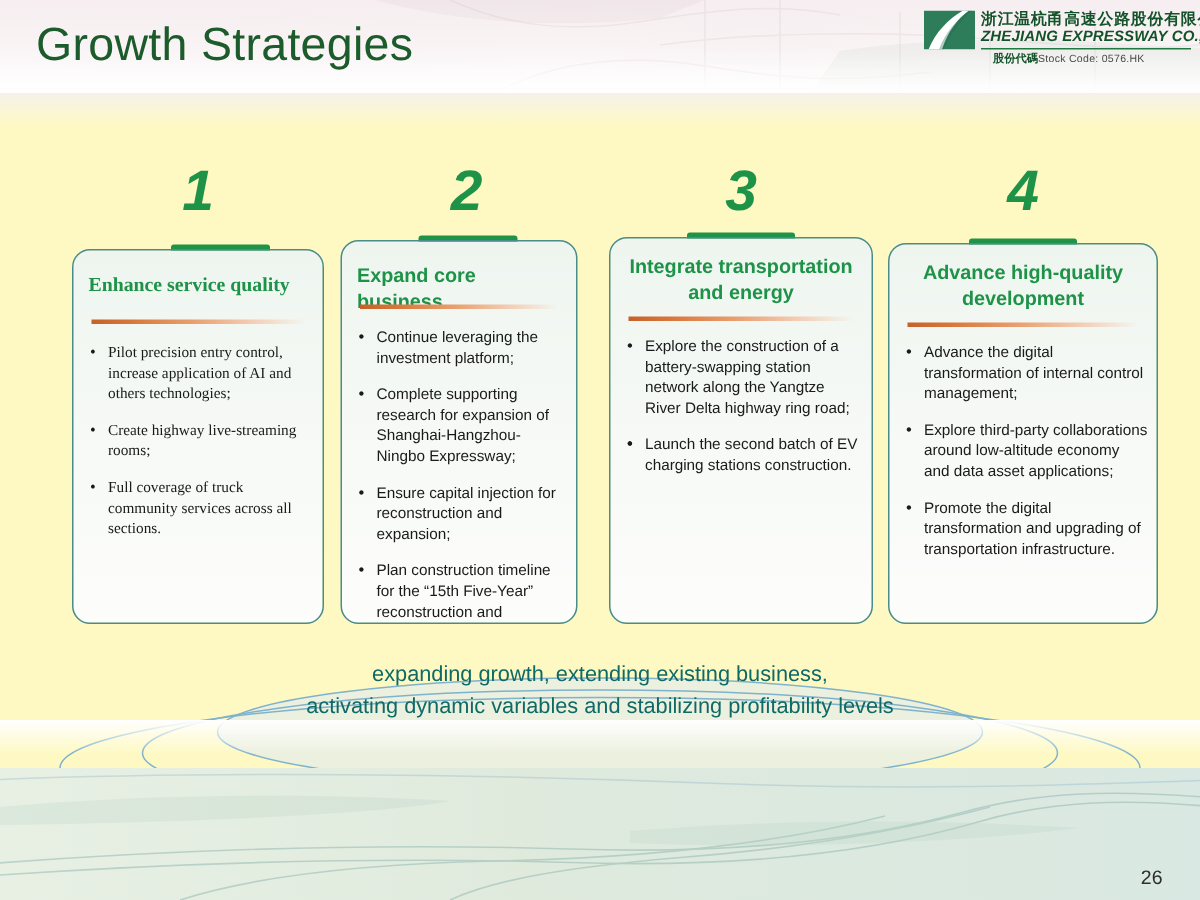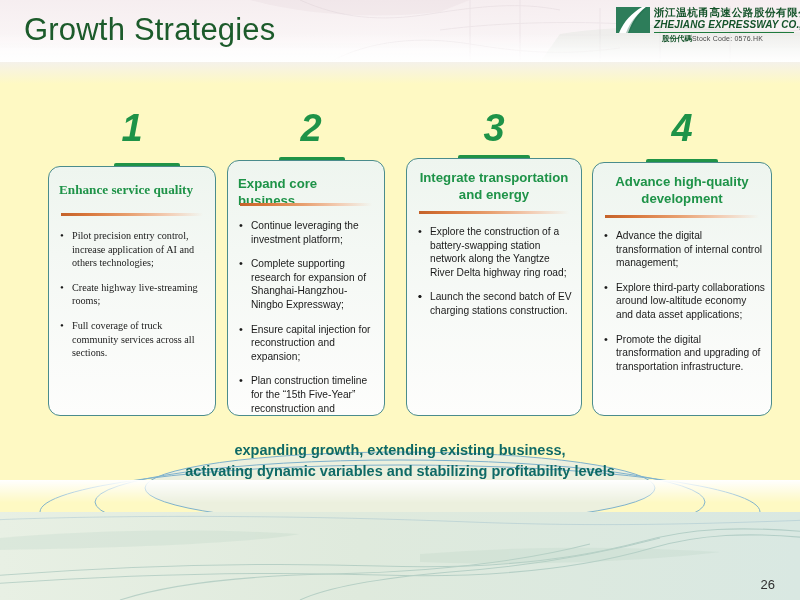--- a/index.html
+++ b/index.html
@@ -104,21 +104,21 @@
     font-size: 11px; line-height: 13.6px; color: #1a1a1a;
   }
 
   
   #ellipse-stack {
     position: absolute; left: 0; top: 430px; width: 800px; height: 130px;
   }
   #tagline {
     position: absolute; left: 100px; top: 440px; width: 600px;
     text-align: center; color: #0f6a66;
-    font-size: 14.5px; font-weight: 700; line-height: 21px;
+    font-size: 14.5px; font-weight: 400; line-height: 21px;
   }
 
   
   #landscape {
     position: absolute; left: 0; bottom: 0; width: 800px; height: 120px;
   }
 
   #page-number {
     position: absolute; right: 25px; bottom: 8px;
     font-size: 13px; color: #2f2f2f;

